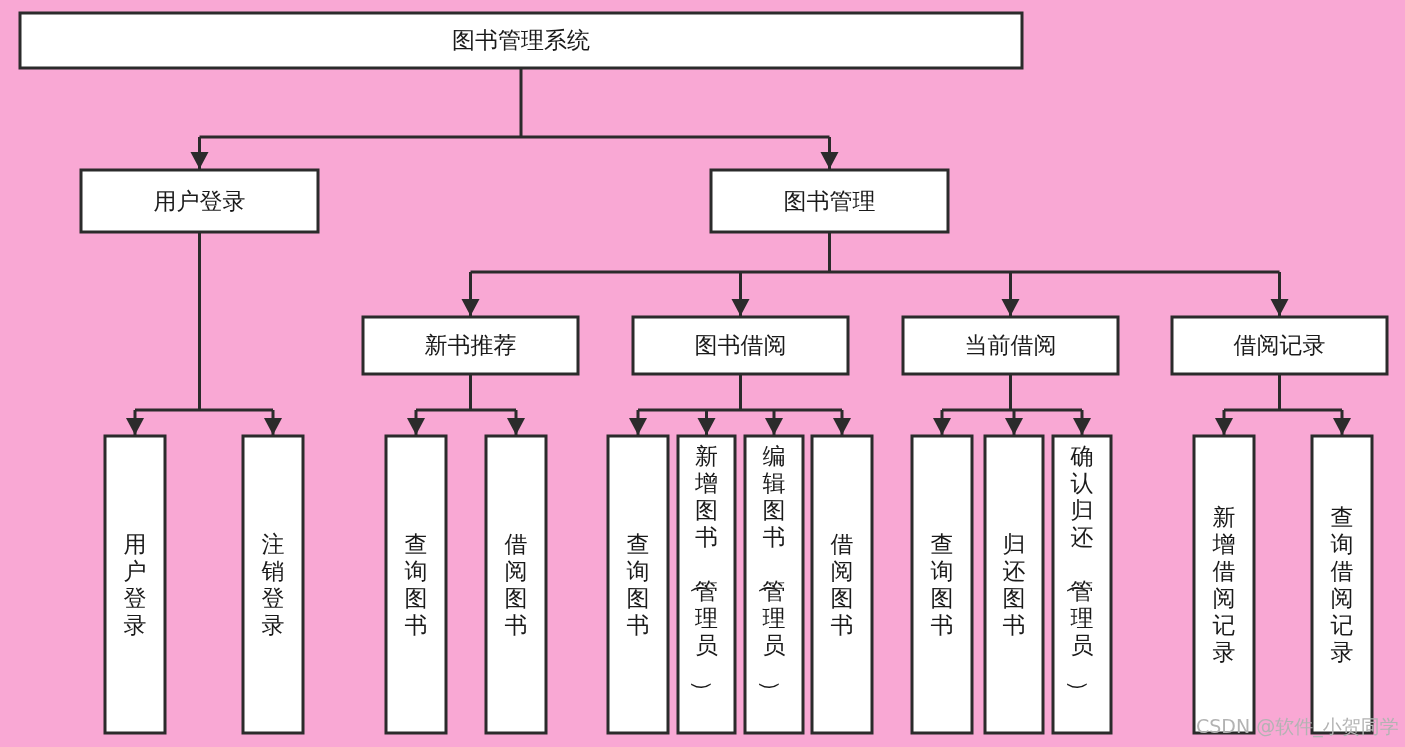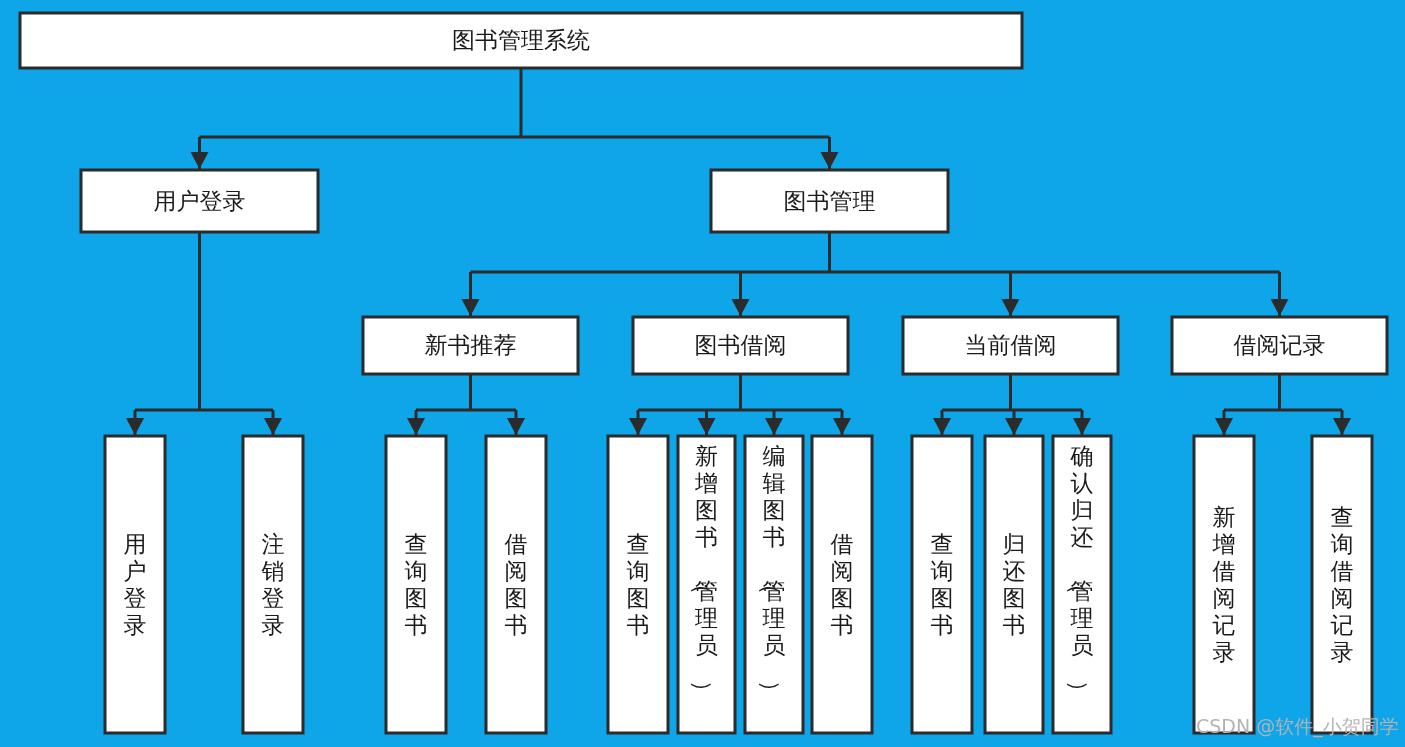--- a/index.html
+++ b/index.html
@@ -8,21 +8,21 @@
     padding: 0;
     background: #ffffff;
   }
   body {
     font-family: "DejaVu Sans", "Liberation Sans", sans-serif;
   }
   #diagram-root {
     position: relative;
     width: 1405px;
     height: 747px;
-    background: #0ea5e9;
+    background: #f9a8d4;
     overflow: hidden;
   }
   svg#tree-svg {
     position: absolute;
     left: 0;
     top: 0;
     width: 1405px;
     height: 747px;
     display: block;
   }

